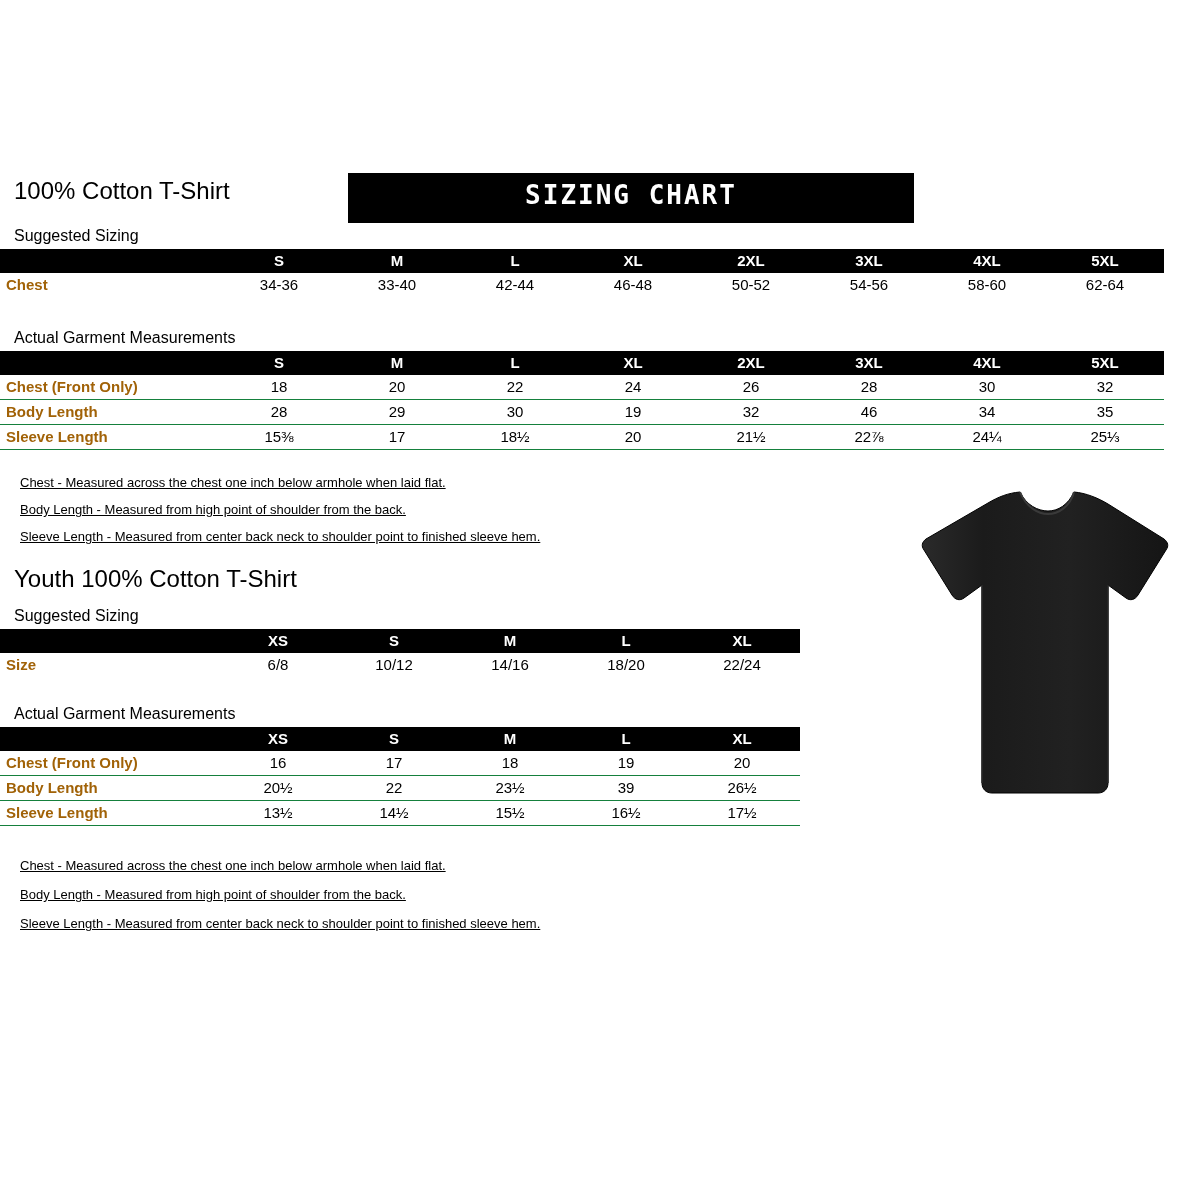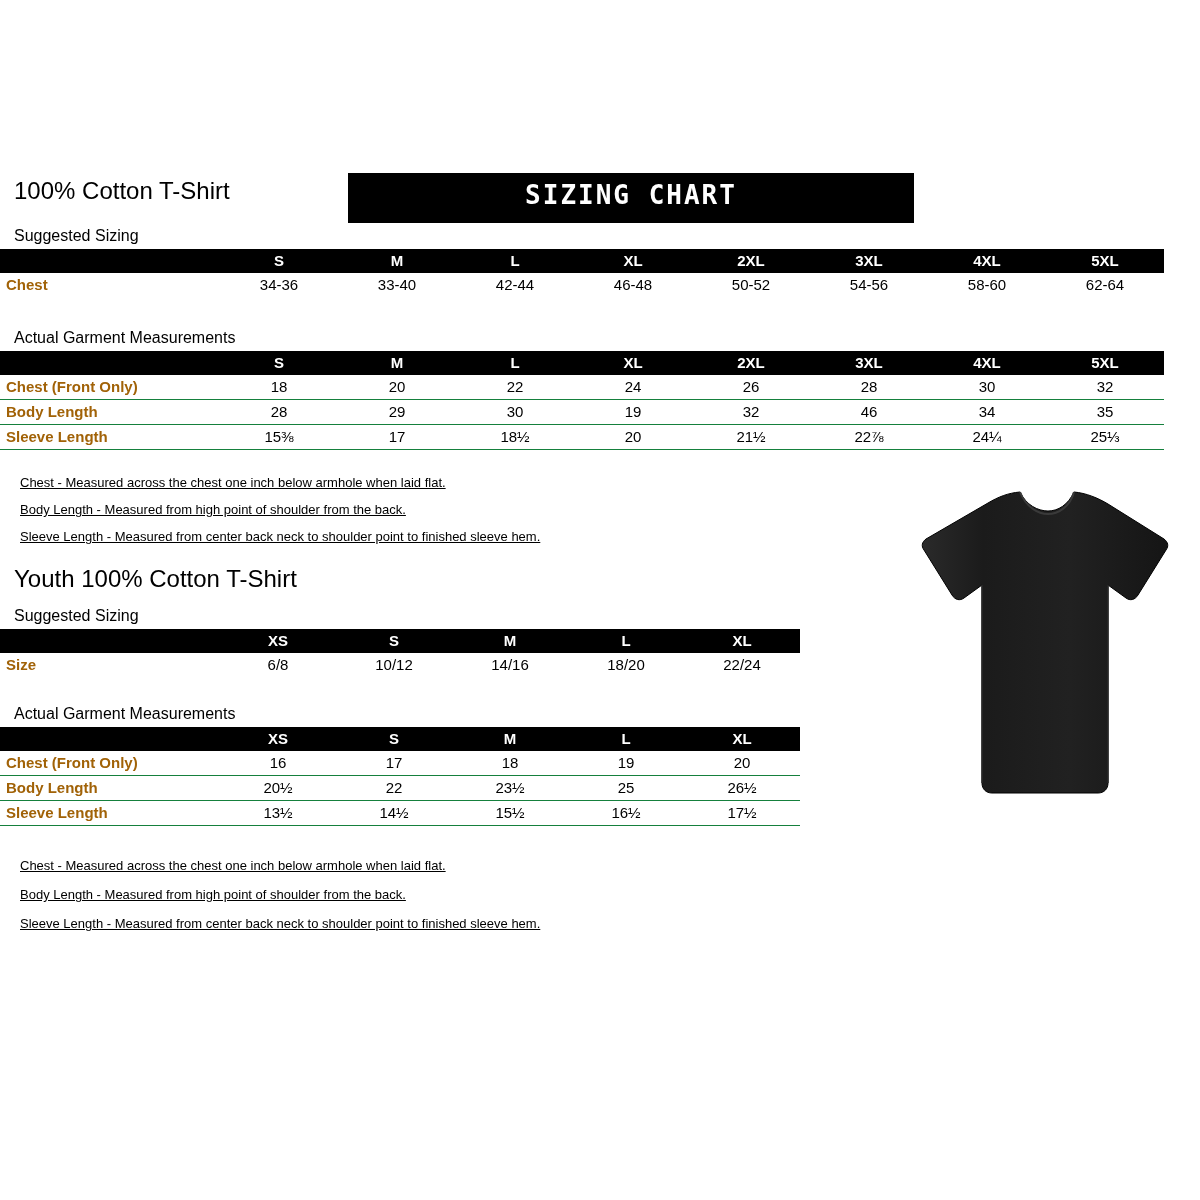--- a/index.html
+++ b/index.html
@@ -326,21 +326,21 @@
         <td class="val">17</td>
         <td class="val">18</td>
         <td class="val">19</td>
         <td class="val">20</td>
       </tr>
       <tr>
         <td class="rowlabel">Body Length</td>
         <td class="val">20½</td>
         <td class="val">22</td>
         <td class="val">23½</td>
-        <td class="val">25</td>
+        <td class="val">39</td>
         <td class="val">26½</td>
       </tr>
       <tr>
         <td class="rowlabel">Sleeve Length</td>
         <td class="val">13½</td>
         <td class="val">14½</td>
         <td class="val">15½</td>
         <td class="val">16½</td>
         <td class="val">17½</td>
       </tr>

